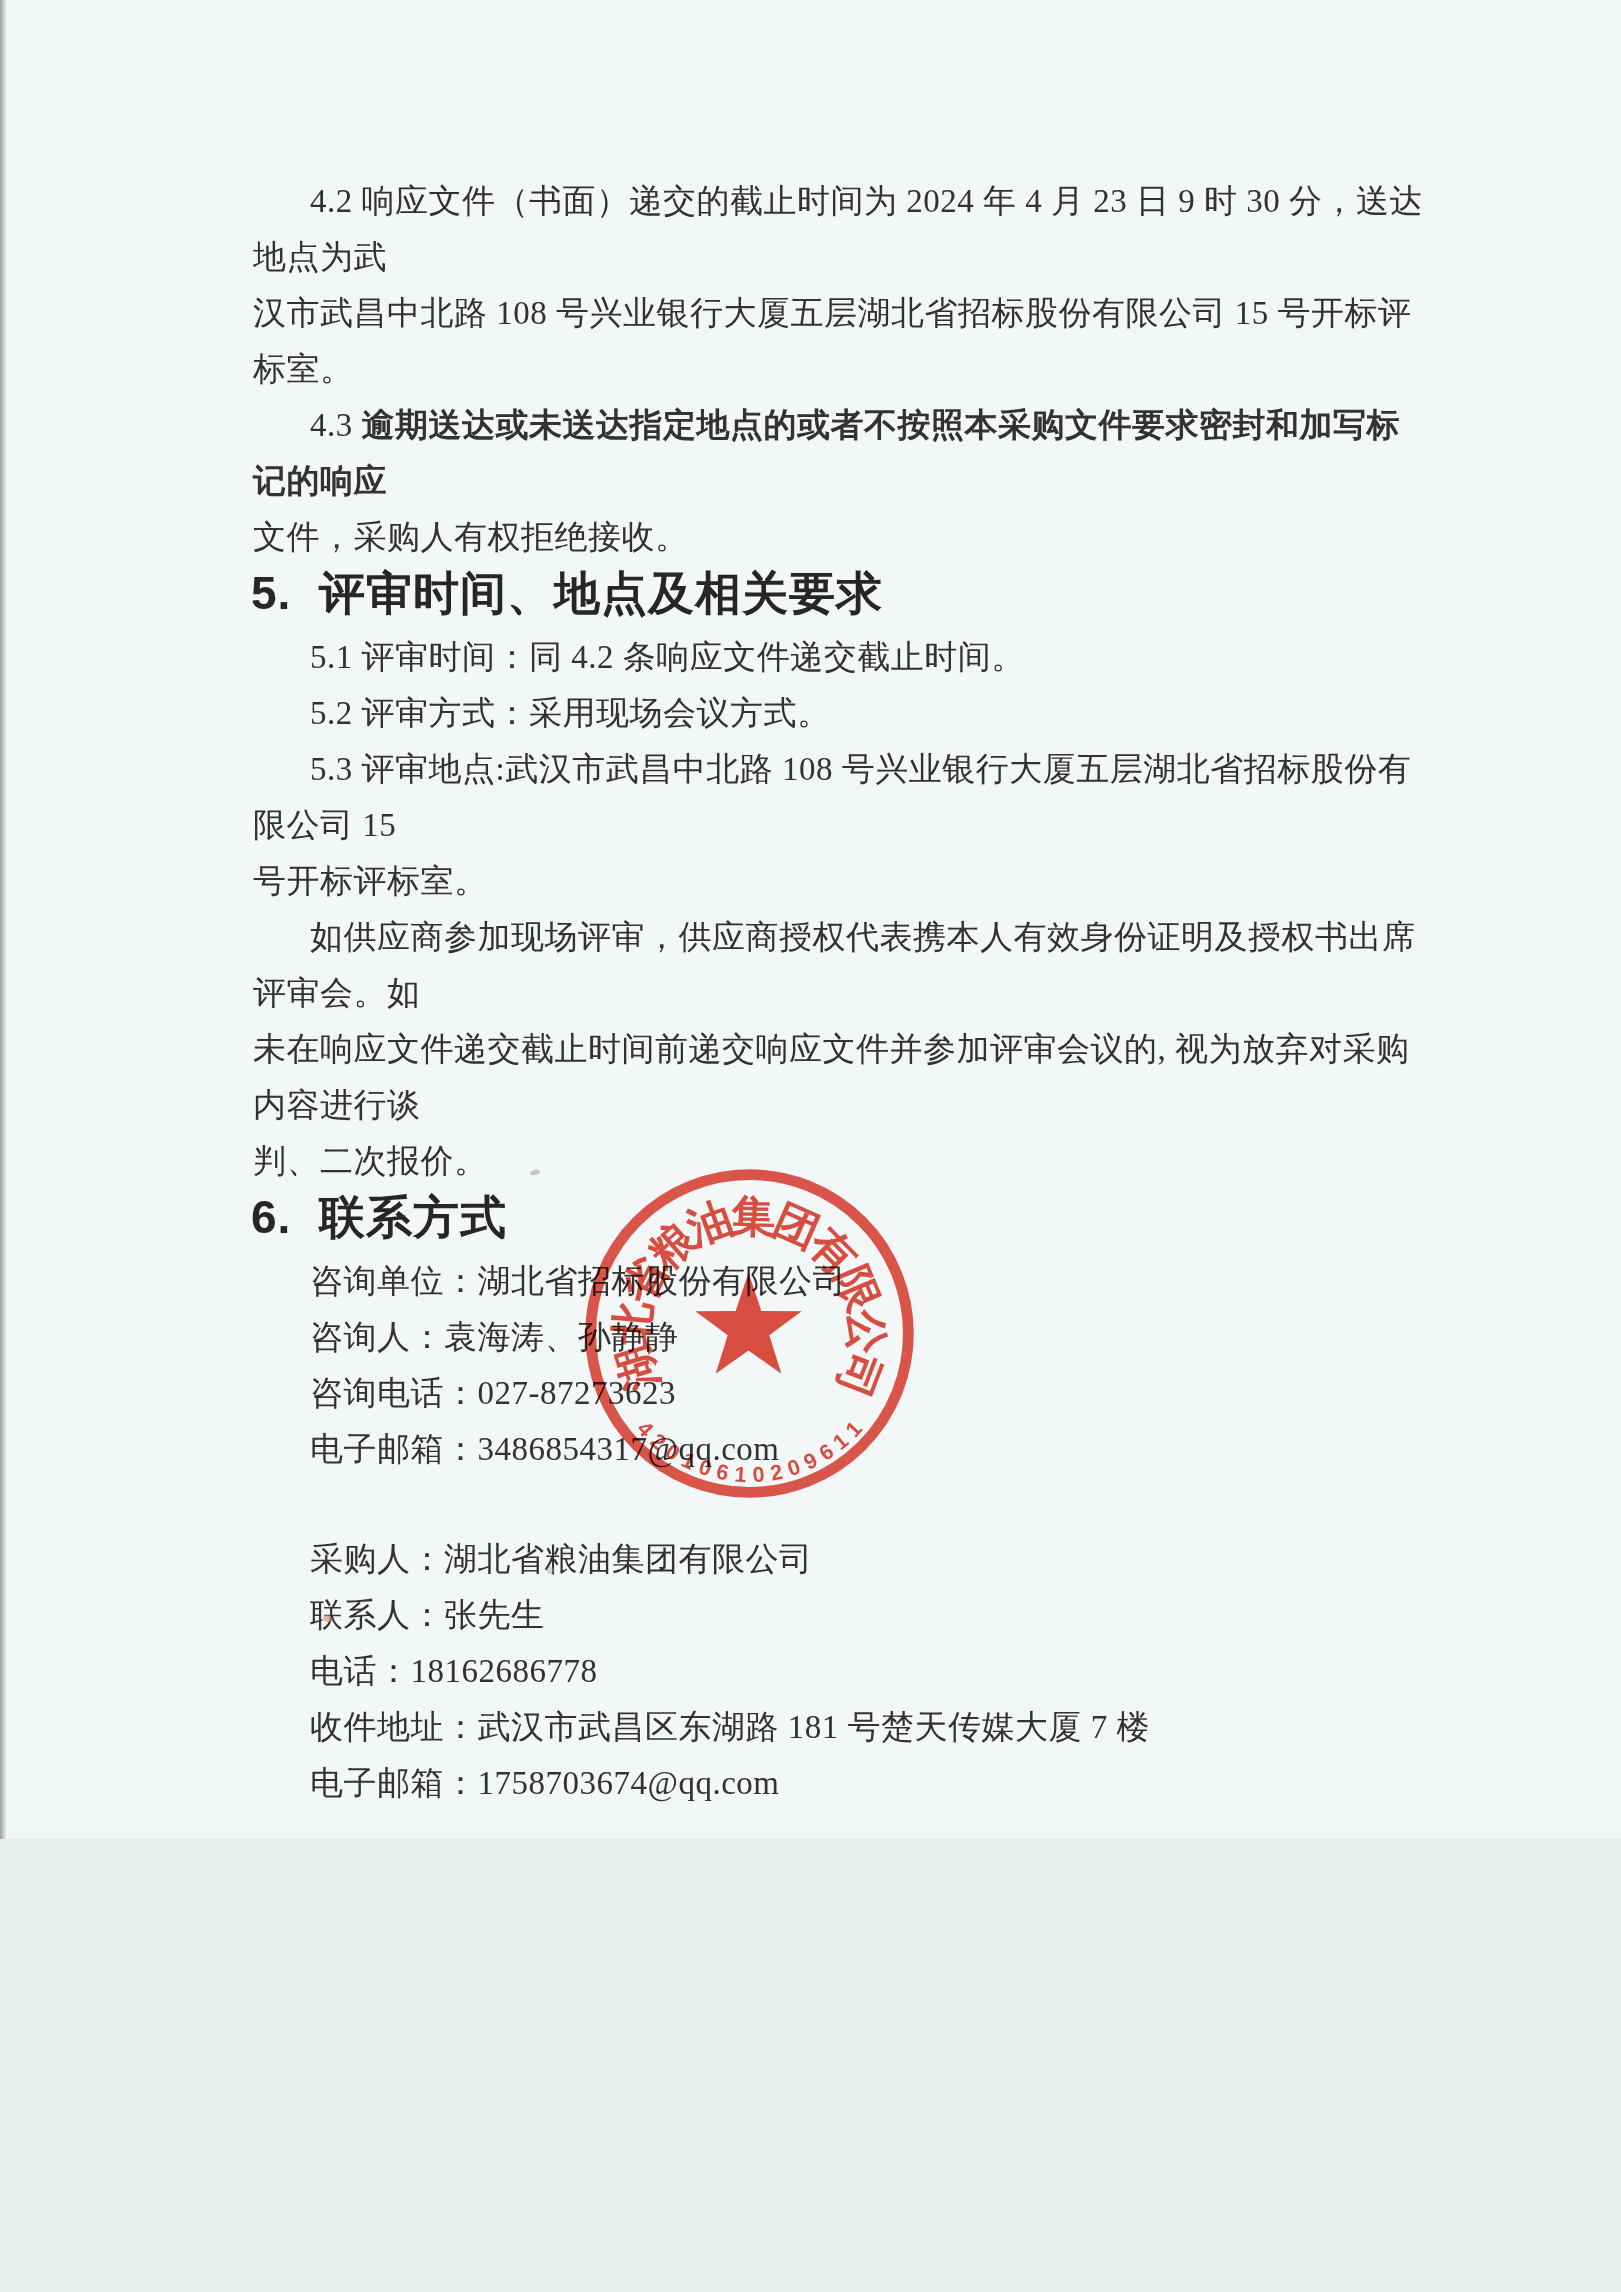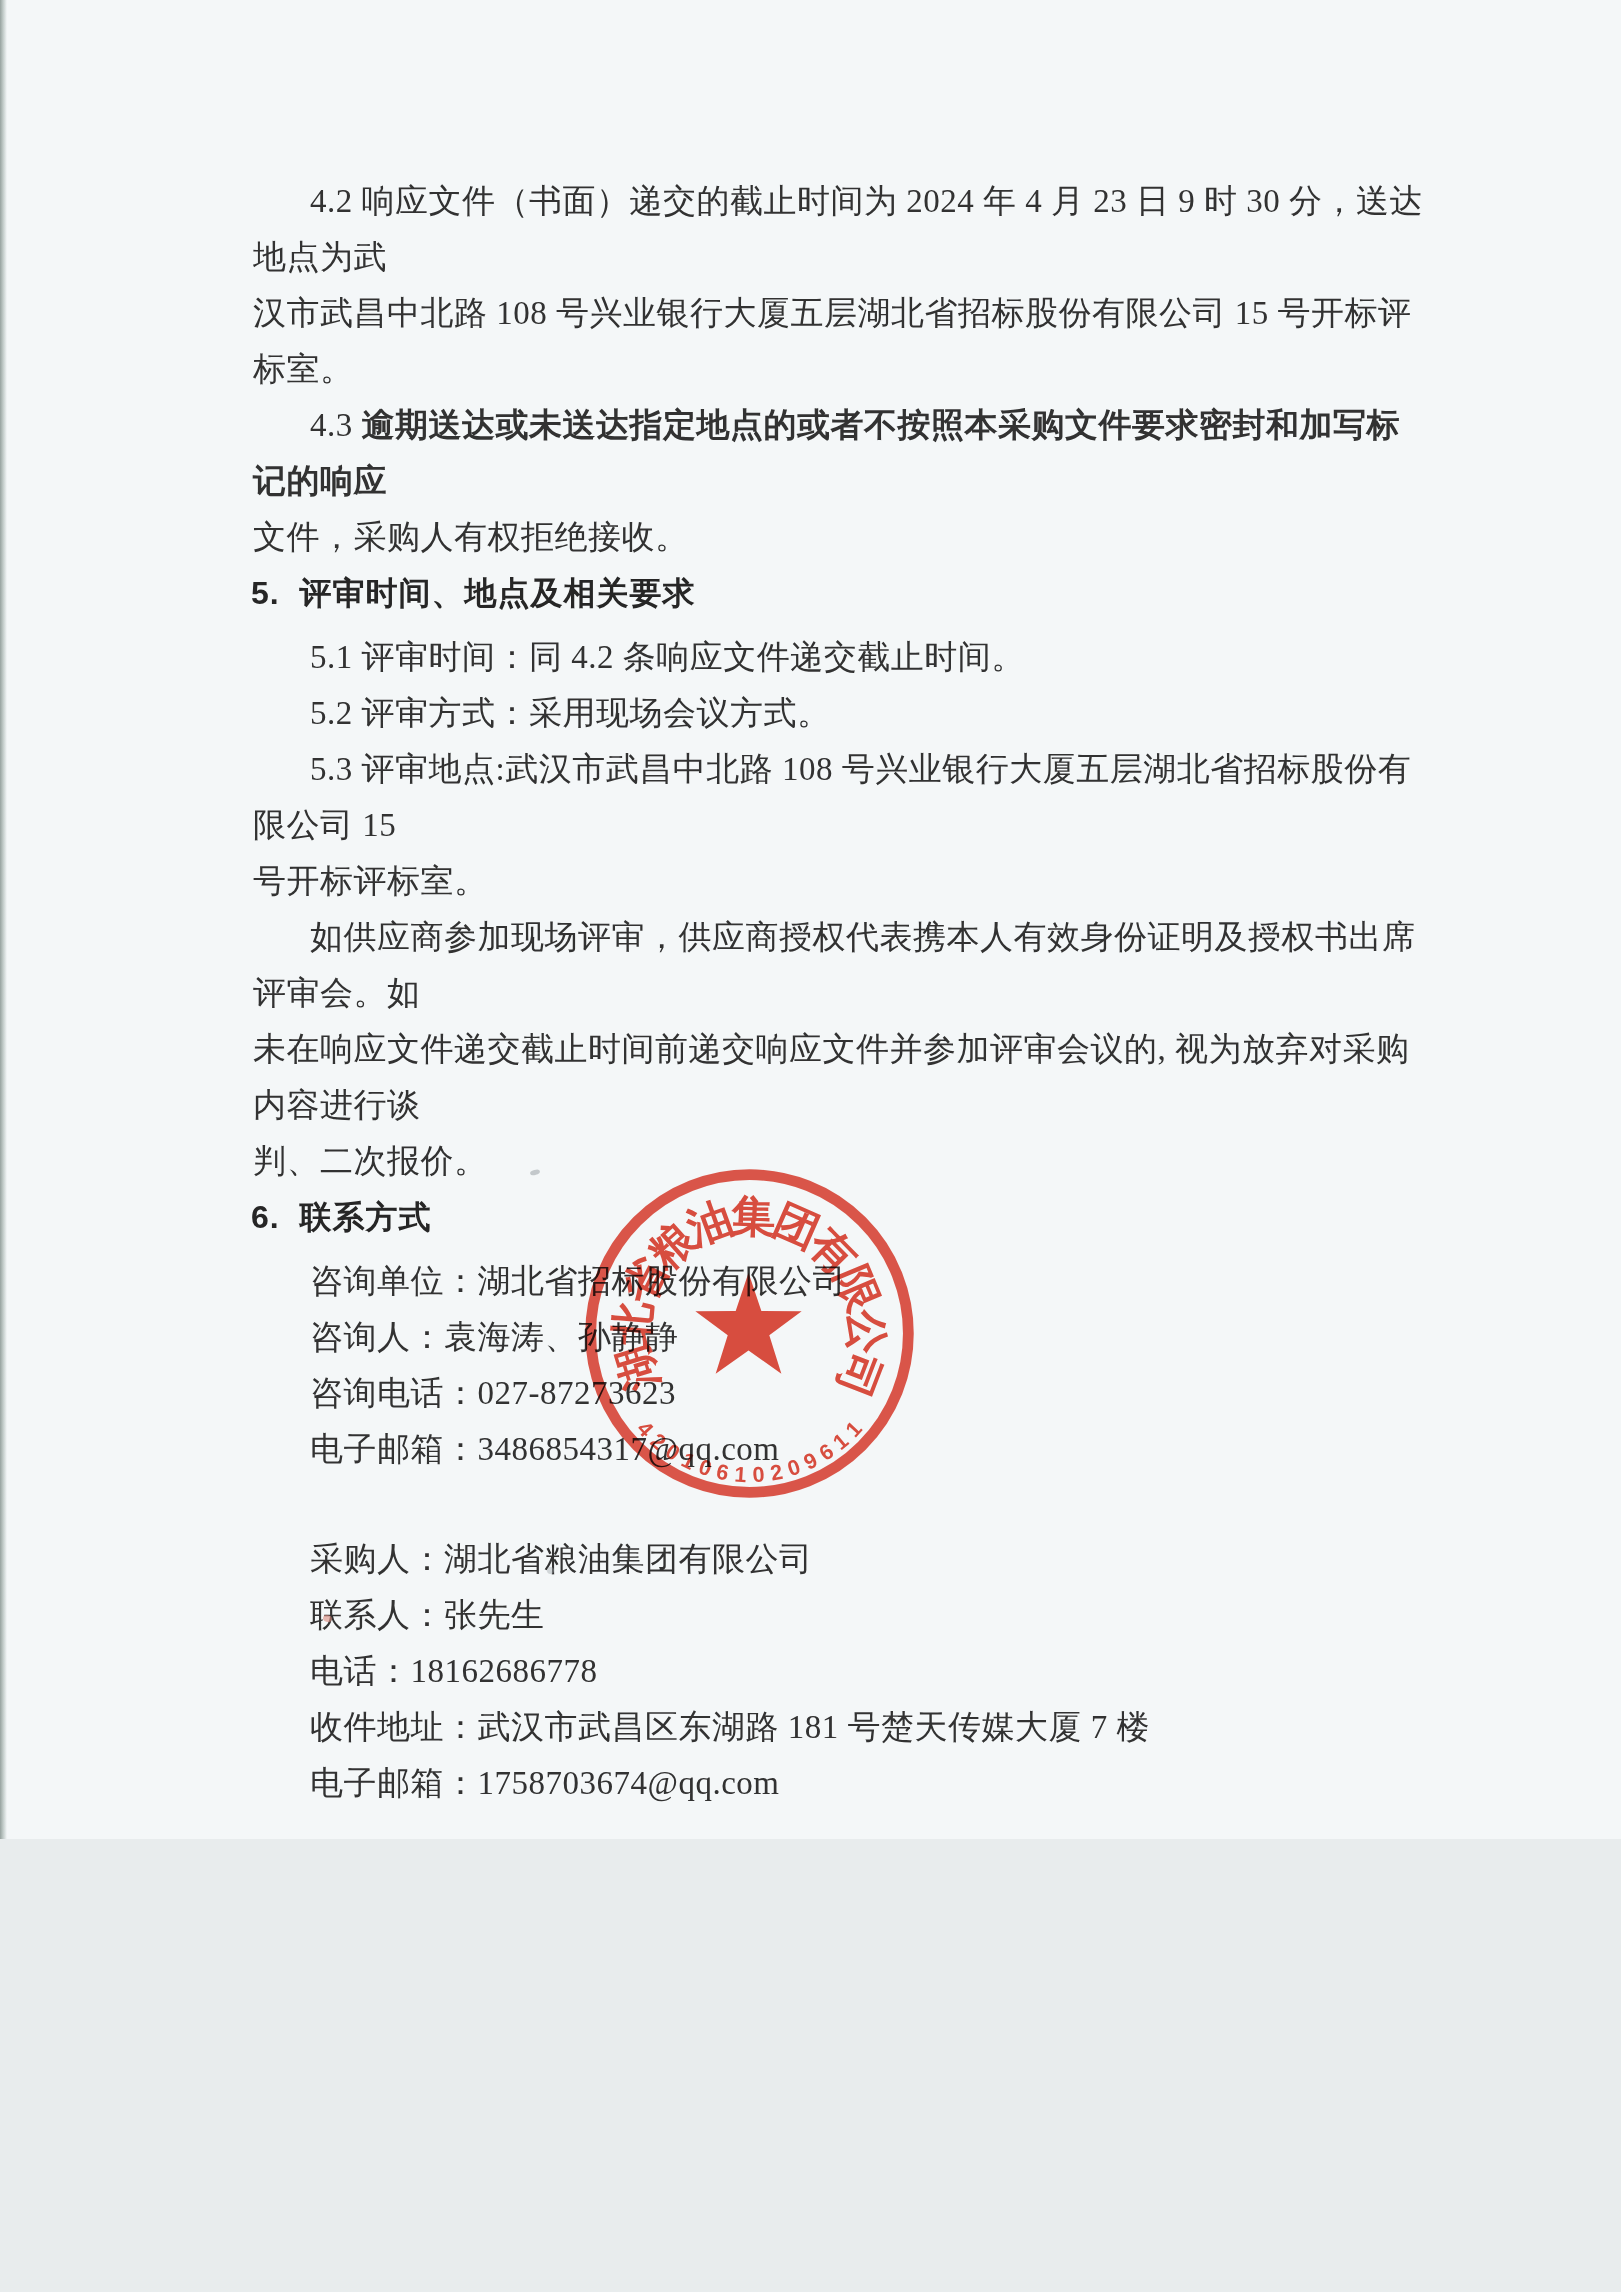--- a/index.html
+++ b/index.html
@@ -33,21 +33,21 @@
     letter-spacing: 0.5px;
     white-space: pre-wrap;
   }
   .line { min-height: 56px; }
   .line.indent { text-indent: 57px; }
   .line.gap-before { margin-top: 54px; }
   .seg-bold { font-weight: 700; }
   .heading {
     font-family: "Liberation Sans", "DejaVu Sans", sans-serif;
     font-weight: 700;
-    font-size: 32px;
+    font-size: 46px;
     line-height: 56px;
     margin: 0 0 7.8px -2px;
     letter-spacing: 1px;
     color: #262626;
   }
   .page-number {
     position: absolute;
     left: 875px;
     top: 2125px;
     font-size: 28px;

